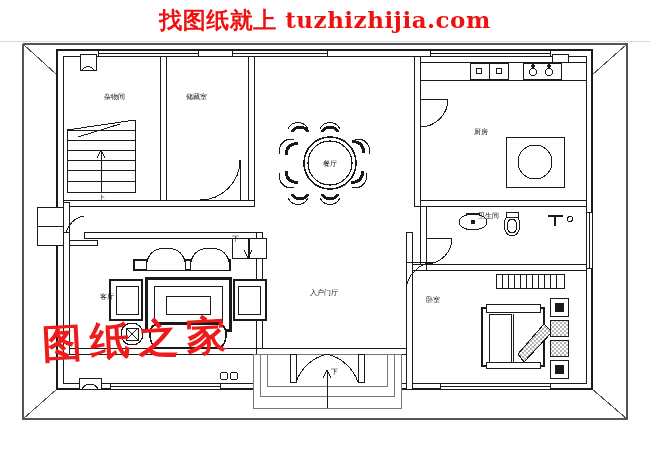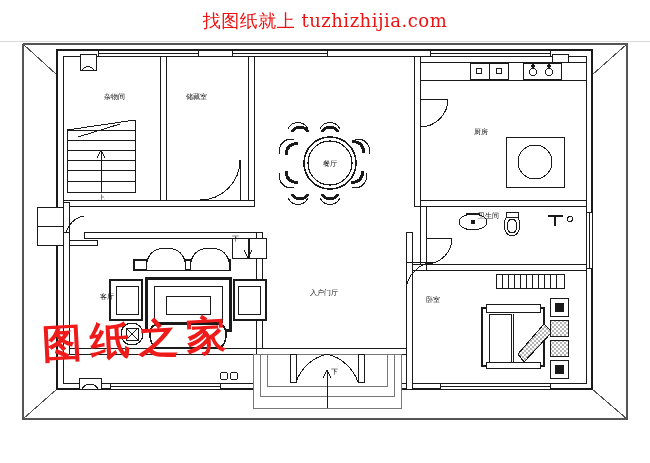--- a/index.html
+++ b/index.html
@@ -22,22 +22,22 @@
     width: 650px;
     height: 42px;
     display: flex;
     align-items: center;
     justify-content: center;
     border-bottom: 1px solid #d8d8d8;
     box-sizing: border-box;
   }
   #banner-text {
     color: #ee1111;
-    font-size: 18px;
-    font-weight: normal;
+    font-size: 23px;
+    font-weight: bold;
     letter-spacing: 0.5px;
     white-space: nowrap;
     font-family: "DejaVu Serif", "Liberation Serif", serif;
   }
 
   
   #plan-wrap {
     position: absolute;
     left: 0; top: 42px;
     width: 650px;

